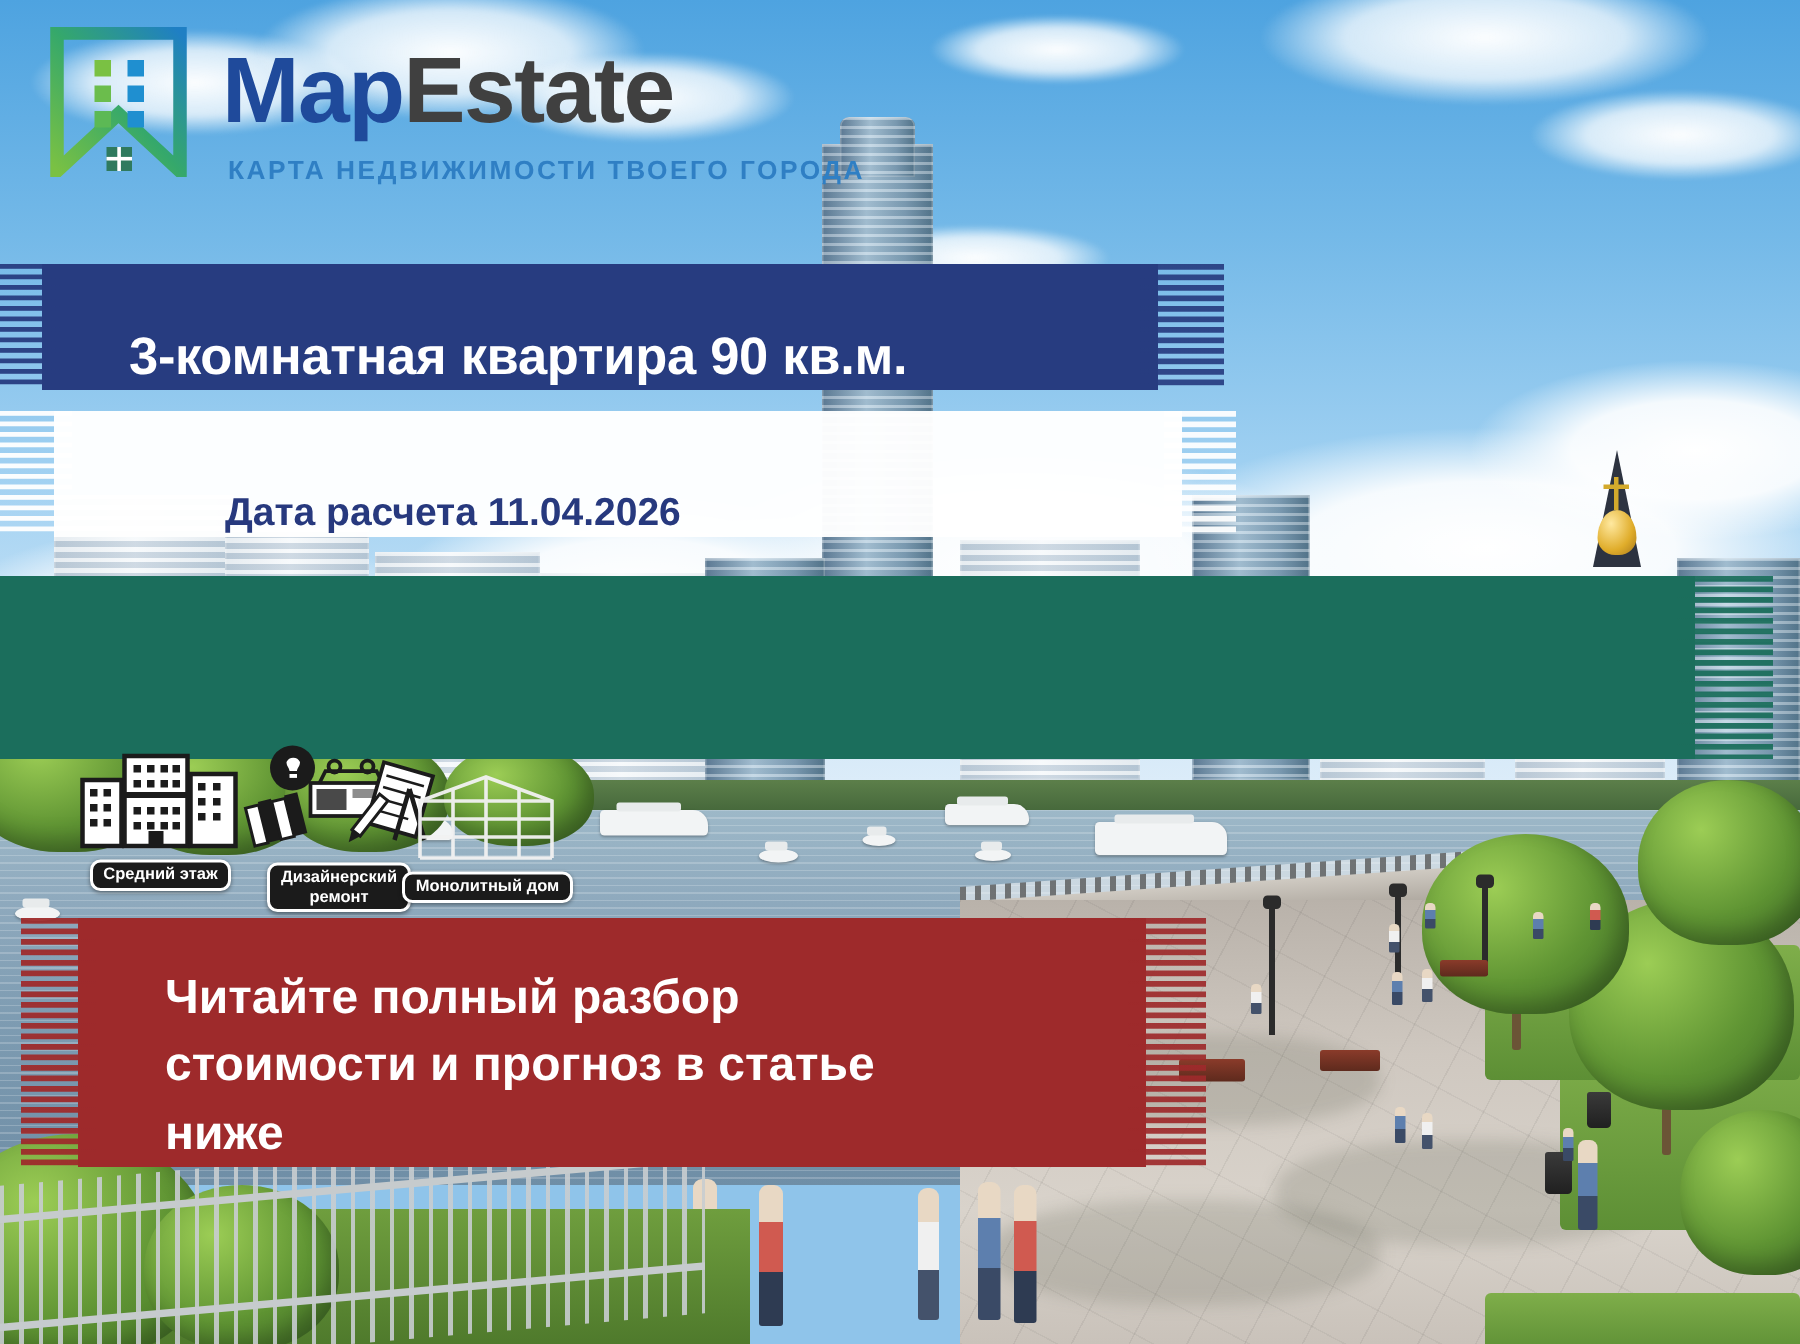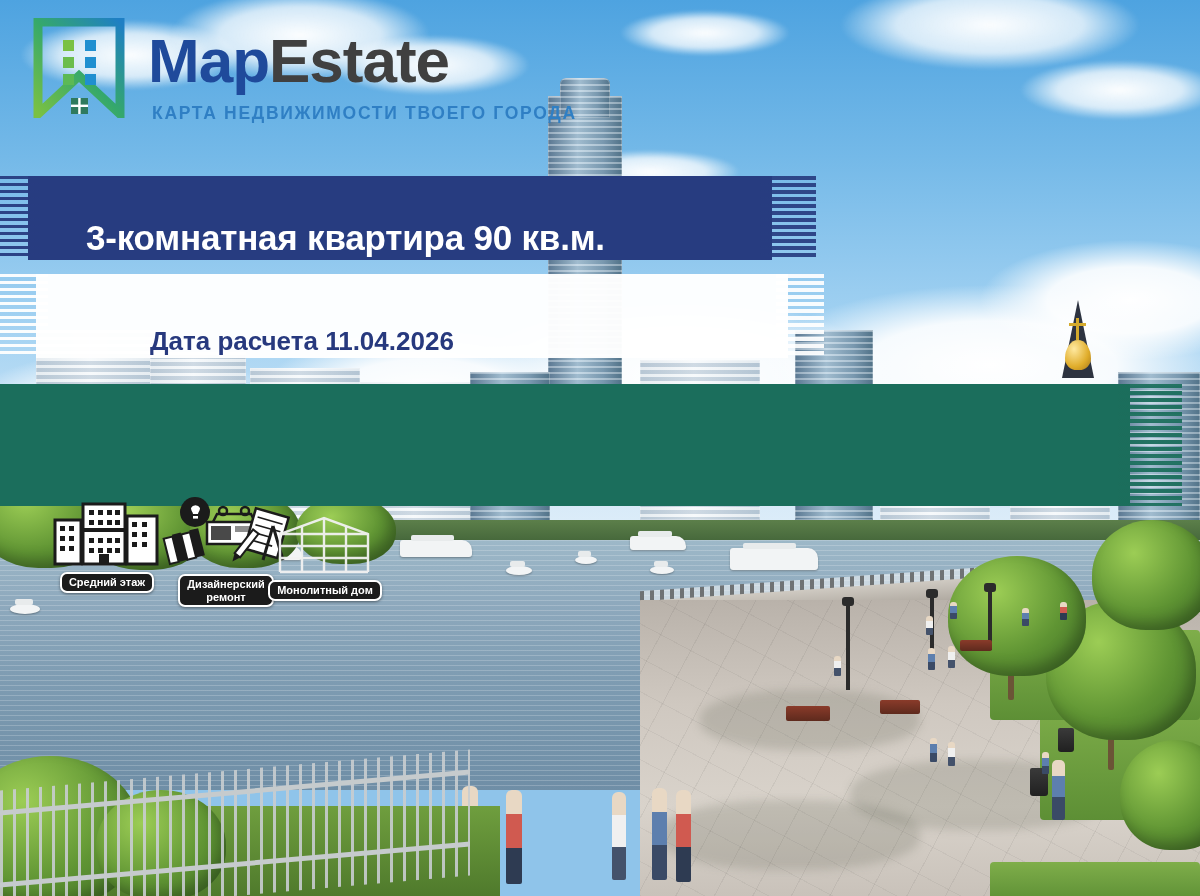--- a/index.html
+++ b/index.html
@@ -564,14 +564,22 @@
             <line x1="60" y1="2" x2="60" y2="56"></line>
             <line x1="82" y1="10" x2="82" y2="56"></line>
             <line x1="16" y1="56" x2="104" y2="56"></line>
           </g>
         </svg>
       </div>
       <span class="badge-pill">Монолитный дом</span>
     </div>
   </div>
 
+  <div class="band" id="band-red">
+    <div class="bg"></div>
+    <div class="brush-edge-l"></div>
+    <div class="brush-edge-r"></div>
+    <div class="txt">Читайте полный разбор
+стоимости и прогноз в статье
+ниже</div>
+  </div>
 
 </div>
 
 </body></html>

